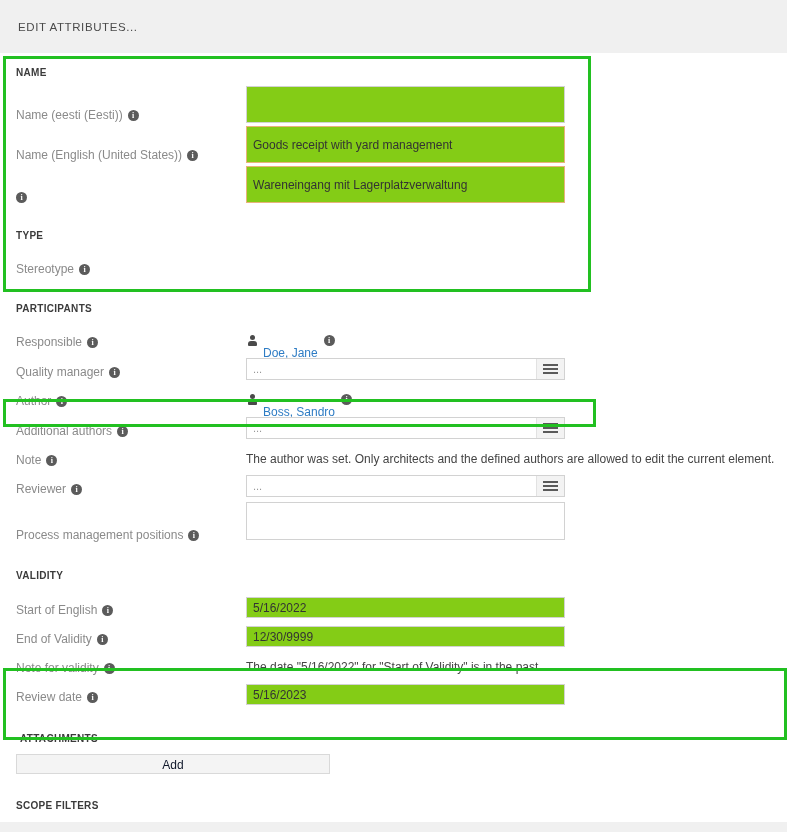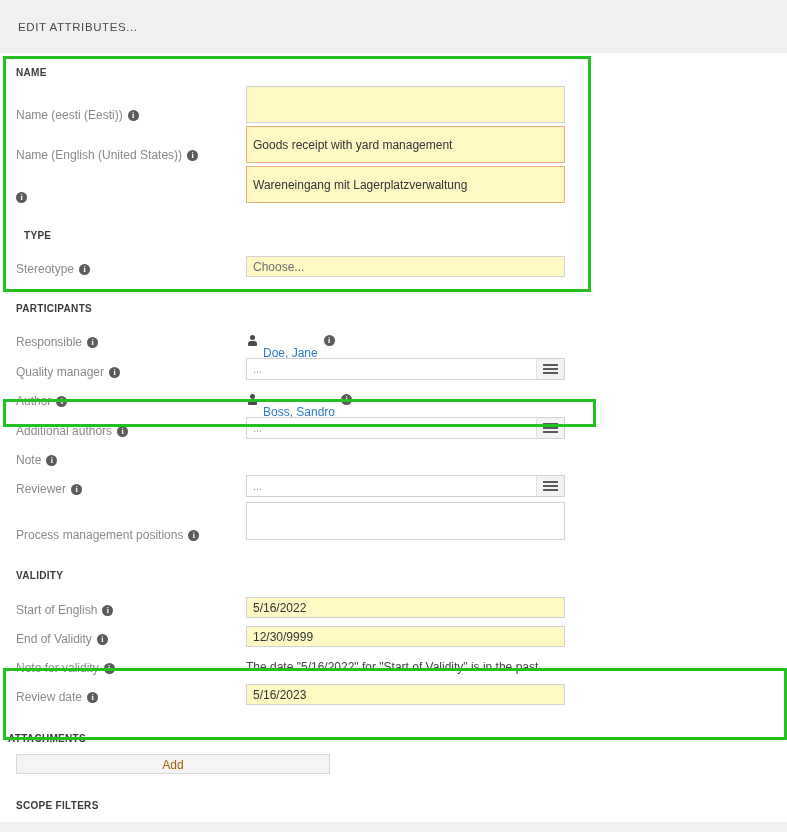--- a/index.html
+++ b/index.html
@@ -70,21 +70,21 @@
     text-align: center;
     font-family: "Liberation Serif", serif;
     flex: 0 0 auto;
   }
 
   
   .txt {
     display: block;
     height: 25px;
     border: 1px solid #d2d2d2;
-    background: #fef9c3;
+    background: #84cc16;
     font-family: "Liberation Sans", sans-serif;
     font-size: 12px;
     color: #333;
     padding: 0 6px;
     outline: none;
     width: 319px;
   }
   .txt.modified { border-color: #e8b27b; }
   .txt.tall { height: 37px; }
   .txt.placeholder-only::placeholder { color: #6f6f6f; opacity:1; }
@@ -147,21 +147,21 @@
   .note-text {
     font-size: 12px; color: #444; line-height: 18px; padding-top: 2px;
   }
 
   .add-btn {
     width: 314px; height: 20px;
     background: #f4f4f4;
     border: 1px solid #d9d9d9;
     font-family: "Liberation Sans", sans-serif;
     font-size: 12px;
-    color: #a16207;
+    color: #0f172a;
     cursor: pointer;
     text-align: center;
     line-height: 18px;
   }
 
   
   .hl {
     position: absolute;
     border: 3px solid #22c021;
     pointer-events: none;
@@ -216,30 +216,27 @@
   <div class="row" style="height:33px">
     <div class="row-label">
       <span class="info-icon">i</span>
     </div>
     <div class="row-field">
       <input class="txt tall modified" type="text" value="Wareneingang mit Lagerplatzverwaltung" style="">
     </div>
   </div>
 
   <div style="height:27px"></div>
-  <div class="section-title" style="padding-left:24px">TYPE</div>
+  <div class="section-title" style="padding-left:16px">TYPE</div>
   <div style="height:11px"></div>
 
   <div class="row">
     <div class="row-label">
       <span>Stereotype</span>
       <span class="info-icon">i</span>
-    </div>
-    <div class="row-field">
-      <input class="txt placeholder-only" type="text" style="height: 21px;" placeholder="Choose...">
     </div>
   </div>
 
   <div style="height:26px"></div>
   <div class="section-title" style="padding-left:16px">PARTICIPANTS</div>
   <div style="height:11px"></div>
 
   <div class="row">
     <div class="row-label">
       <span>Responsible</span>
@@ -308,20 +305,23 @@
     </div>
   </div>
 
   <div style="height:4px"></div>
 
   <div class="row">
     <div class="row-label">
       <span>Note</span>
       <span class="info-icon">i</span>
     </div>
+    <div class="row-field">
+      <div class="note-text">The author was set. Only architects and the defined authors are allowed to edit the current element.</div>
+    </div>
   </div>
 
   <div style="height:4px"></div>
 
   <div class="row">
     <div class="row-label">
       <span>Reviewer</span>
       <span class="info-icon">i</span>
     </div>
     <div class="row-field">
@@ -392,21 +392,21 @@
     <div class="row-label">
       <span>Review date</span>
       <span class="info-icon">i</span>
     </div>
     <div class="row-field">
       <input class="txt" type="text" style="height: 21px;" value="5/16/2023">
     </div>
   </div>
 
   <div style="height:28px"></div>
-  <div class="section-title" style="padding-left:8px">ATTACHMENTS</div>
+  <div class="section-title" style="padding-left:20px">ATTACHMENTS</div>
   <div style="height:10px"></div>
   <div style="padding-left:16px">
     <button class="add-btn">Add</button>
   </div>
 
   <div style="height:26px"></div>
   <div class="section-title" style="padding-left:16px">SCOPE FILTERS</div>
 
 </div>
 

